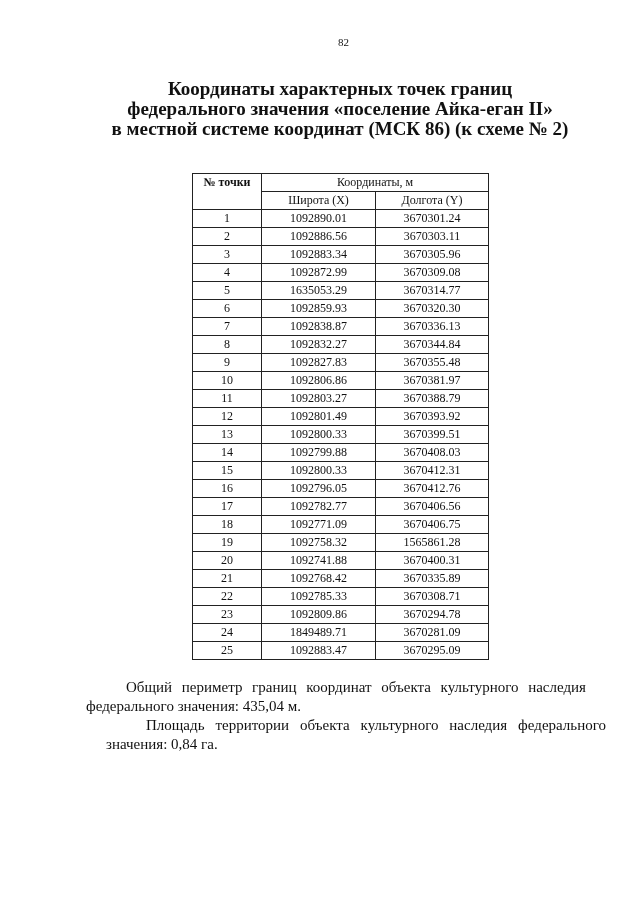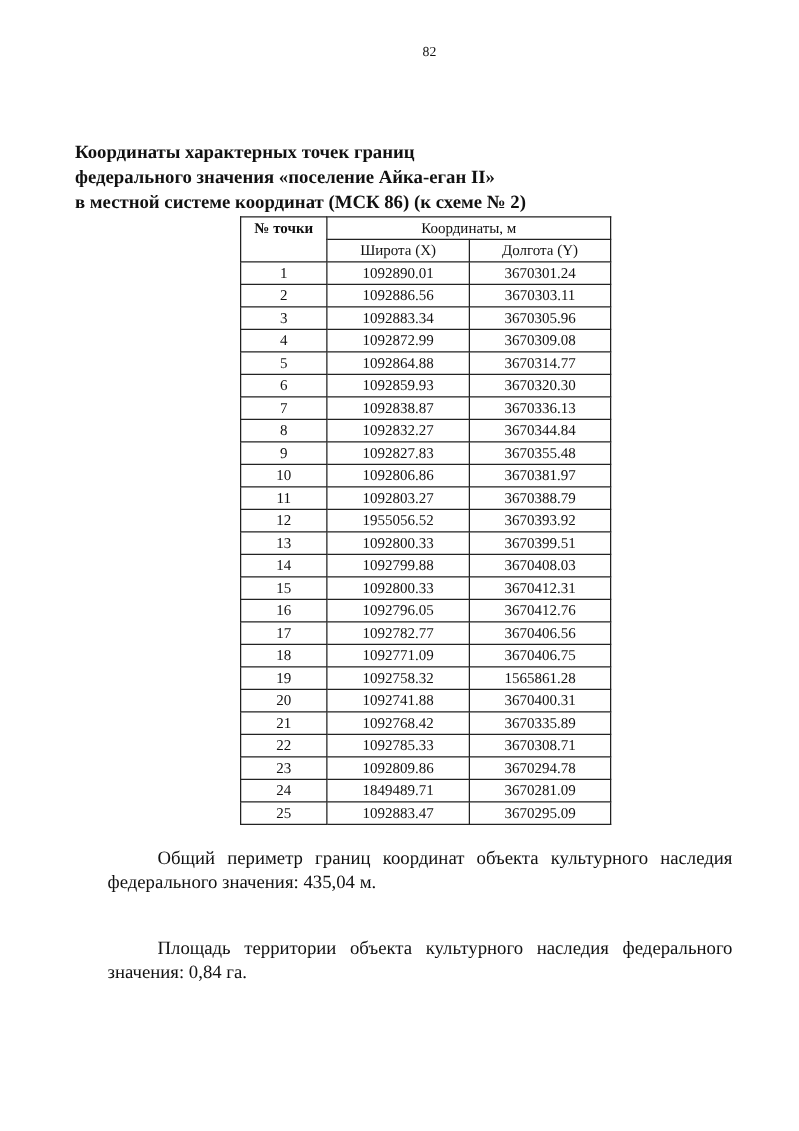--- a/index.html
+++ b/index.html
@@ -2,40 +2,40 @@
 <html><head>
 <meta charset="utf-8">
 <style>
   html, body { margin: 0; padding: 0; }
   body {
     width: 639px; height: 905px; background: #ffffff; position: relative; overflow: hidden;
     font-family: "Liberation Serif", "DejaVu Serif", serif; color: #111;
   }
   .page-number { position: absolute; top: 36px; left: 0; width: 639px; text-align: center; font-size: 11px; margin-left: 24px; }
   .title {
-    position: absolute; top: 79px; left: 60px; width: 560px; text-align: left;
-    font-weight: bold; font-size: 15px; line-height: 20px; margin-top: 33px;
+    position: absolute; top: 79px; left: 60px; width: 560px; text-align: center;
+    font-weight: bold; font-size: 19px; line-height: 20px;
   }
   .title div { white-space: nowrap; }
   table.coords {
     position: absolute; top: 173px; left: 192px; border-collapse: collapse;
     font-size: 12px; line-height: 17px;
   }
   table.coords td, table.coords th {
     border: 1px solid #222; padding: 0; text-align: center; font-weight: normal; height: 17px;
   }
   .c1 { width: 68px; }
   .c2 { width: 113px; }
   .c3 { width: 112px; }
   .para {
     position: absolute; left: 86px; width: 500px; font-size: 15px; line-height: 19px; text-align: justify;
   }
   .para .indent { display: inline-block; width: 40px; }
   .p1 { top: 678px; }
-  .p2 { top: 750px; }
+  .p2 { top: 716px; margin-left: 20px; }
   .justify-line { text-align-last: justify; display: block; }
 </style>
 </head>
 <body>
 
 <div class="page-number">82</div>
 
 <div class="title">
   <div>Координаты характерных точек границ</div>
   <div>федерального значения «поселение Айка-еган II»</div>
@@ -69,21 +69,21 @@
         <td class="c2">1092883.34</td>
         <td class="c3">3670305.96</td>
       </tr>
       <tr>
         <td class="c1">4</td>
         <td class="c2">1092872.99</td>
         <td class="c3">3670309.08</td>
       </tr>
       <tr>
         <td class="c1">5</td>
-        <td class="c2">1092864.88</td>
+        <td class="c2">1635053.29</td>
         <td class="c3">3670314.77</td>
       </tr>
       <tr>
         <td class="c1">6</td>
         <td class="c2">1092859.93</td>
         <td class="c3">3670320.30</td>
       </tr>
       <tr>
         <td class="c1">7</td>
         <td class="c2">1092838.87</td>
@@ -104,21 +104,21 @@
         <td class="c2">1092806.86</td>
         <td class="c3">3670381.97</td>
       </tr>
       <tr>
         <td class="c1">11</td>
         <td class="c2">1092803.27</td>
         <td class="c3">3670388.79</td>
       </tr>
       <tr>
         <td class="c1">12</td>
-        <td class="c2">1955056.52</td>
+        <td class="c2">1092801.49</td>
         <td class="c3">3670393.92</td>
       </tr>
       <tr>
         <td class="c1">13</td>
         <td class="c2">1092800.33</td>
         <td class="c3">3670399.51</td>
       </tr>
       <tr>
         <td class="c1">14</td>
         <td class="c2">1092799.88</td>

